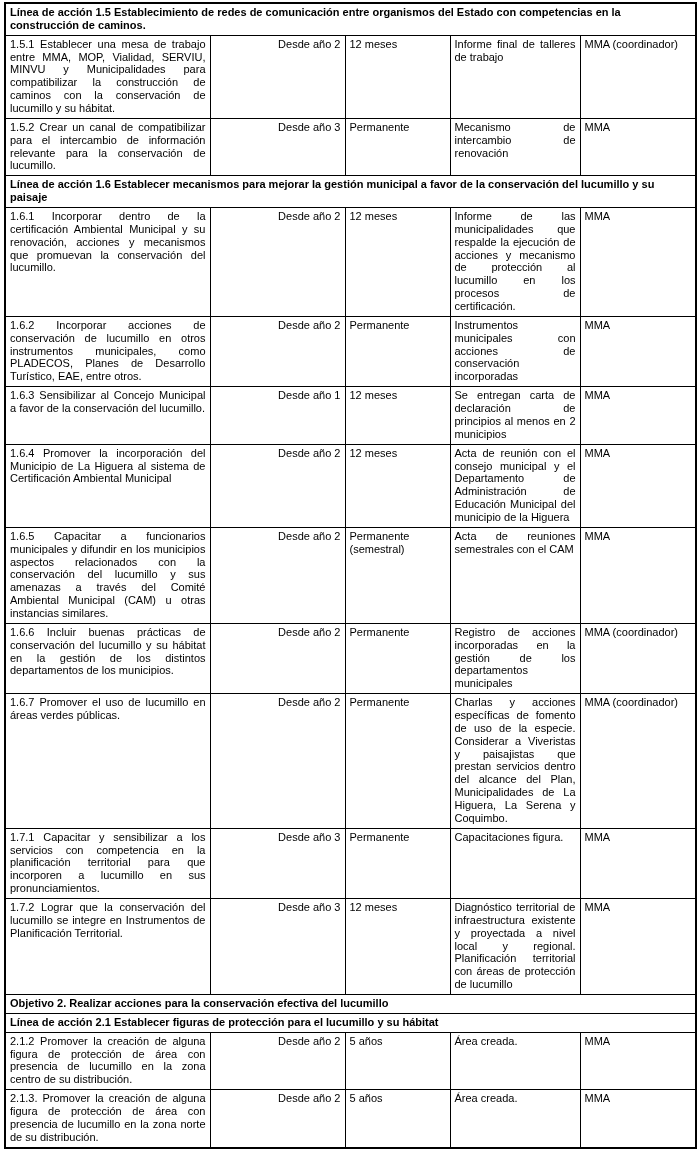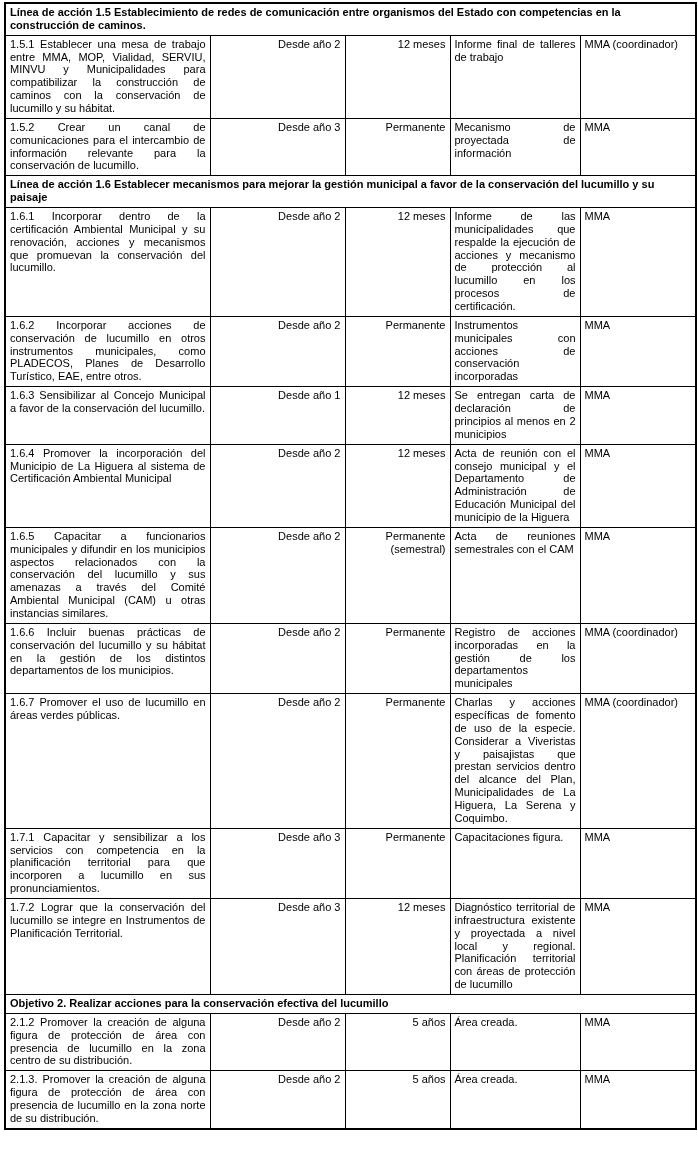--- a/index.html
+++ b/index.html
@@ -31,21 +31,21 @@
     line-height: 1.17;
     word-wrap: break-word;
   }
   td.section {
     font-weight: bold;
     text-align: left;
     padding: 2px 5px 3px 5px;
   }
   td.col0 { text-align: justify; }
   td.col1 { text-align: right; }
-  td.col2 { text-align: right; }
+  td.col2 { text-align: left; }
   td.col3 { text-align: justify; }
   td.col4 { text-align: left; margin-top: 16px; }
 </style>
 </head>
 <body>
 
 <div class="page">
   <table class="plan">
     <colgroup>
       <col style="width:205px">
@@ -59,24 +59,24 @@
           <td colspan="5" class="section">Línea de acción 1.5 Establecimiento de redes de comunicación entre organismos del Estado con competencias en la construcción de caminos.</td>
         </tr>
         <tr>
           <td class="col0">1.5.1 Establecer una mesa de trabajo entre MMA, MOP, Vialidad, SERVIU, MINVU y Municipalidades para compatibilizar la construcción de caminos con la conservación de lucumillo y su hábitat.</td>
           <td class="col1">Desde año 2</td>
           <td class="col2">12 meses</td>
           <td class="col3">Informe final de talleres de trabajo</td>
           <td class="col4">MMA (coordinador)</td>
         </tr>
         <tr>
-          <td class="col0">1.5.2 Crear un canal de comunicaciones para el intercambio de información relevante para la conservación de lucumillo.</td>
+          <td class="col0">1.5.2 Crear un canal de compatibilizar para el intercambio de información relevante para la conservación de lucumillo.</td>
           <td class="col1">Desde año 3</td>
           <td class="col2">Permanente</td>
-          <td class="col3">Mecanismo de proyectada de información</td>
+          <td class="col3">Mecanismo de intercambio de renovación</td>
           <td class="col4">MMA</td>
         </tr>
         <tr>
           <td colspan="5" class="section">Línea de acción 1.6 Establecer mecanismos para mejorar la gestión municipal a favor de la conservación del lucumillo y su paisaje</td>
         </tr>
         <tr>
           <td class="col0">1.6.1 Incorporar dentro de la certificación Ambiental Municipal y su renovación, acciones y mecanismos que promuevan la conservación del lucumillo.</td>
           <td class="col1">Desde año 2</td>
           <td class="col2">12 meses</td>
           <td class="col3">Informe de las municipalidades que respalde la ejecución de acciones y mecanismo de protección al lucumillo en los procesos de certificación.</td>
@@ -135,20 +135,23 @@
           <td class="col0">1.7.2 Lograr que la conservación del lucumillo se integre en Instrumentos de Planificación Territorial.</td>
           <td class="col1">Desde año 3</td>
           <td class="col2">12 meses</td>
           <td class="col3">Diagnóstico territorial de infraestructura existente y proyectada a nivel local y regional. Planificación territorial con áreas de protección de lucumillo</td>
           <td class="col4">MMA</td>
         </tr>
         <tr>
           <td colspan="5" class="section">Objetivo 2. Realizar acciones para la conservación efectiva del lucumillo</td>
         </tr>
         <tr>
+          <td colspan="5" class="section">Línea de acción 2.1 Establecer figuras de protección para el lucumillo y su hábitat</td>
+        </tr>
+        <tr>
           <td class="col0">2.1.2 Promover la creación de alguna figura de protección de área con presencia de lucumillo en la zona centro de su distribución.</td>
           <td class="col1">Desde año 2</td>
           <td class="col2">5 años</td>
           <td class="col3">Área creada.</td>
           <td class="col4">MMA</td>
         </tr>
         <tr>
           <td class="col0">2.1.3. Promover la creación de alguna figura de protección de área con presencia de lucumillo en la zona norte de su distribución.</td>
           <td class="col1">Desde año 2</td>
           <td class="col2">5 años</td>

